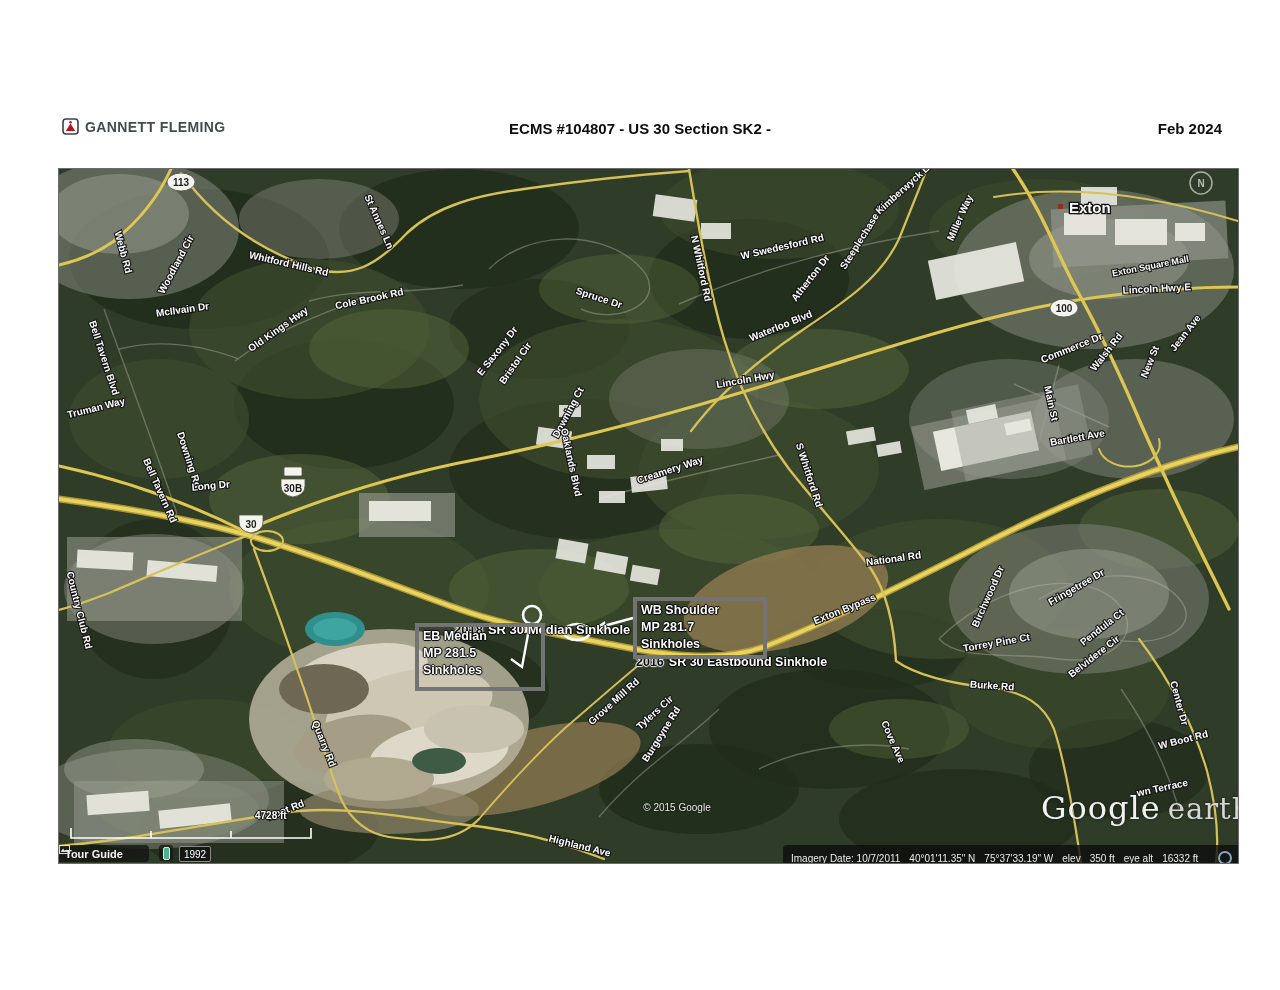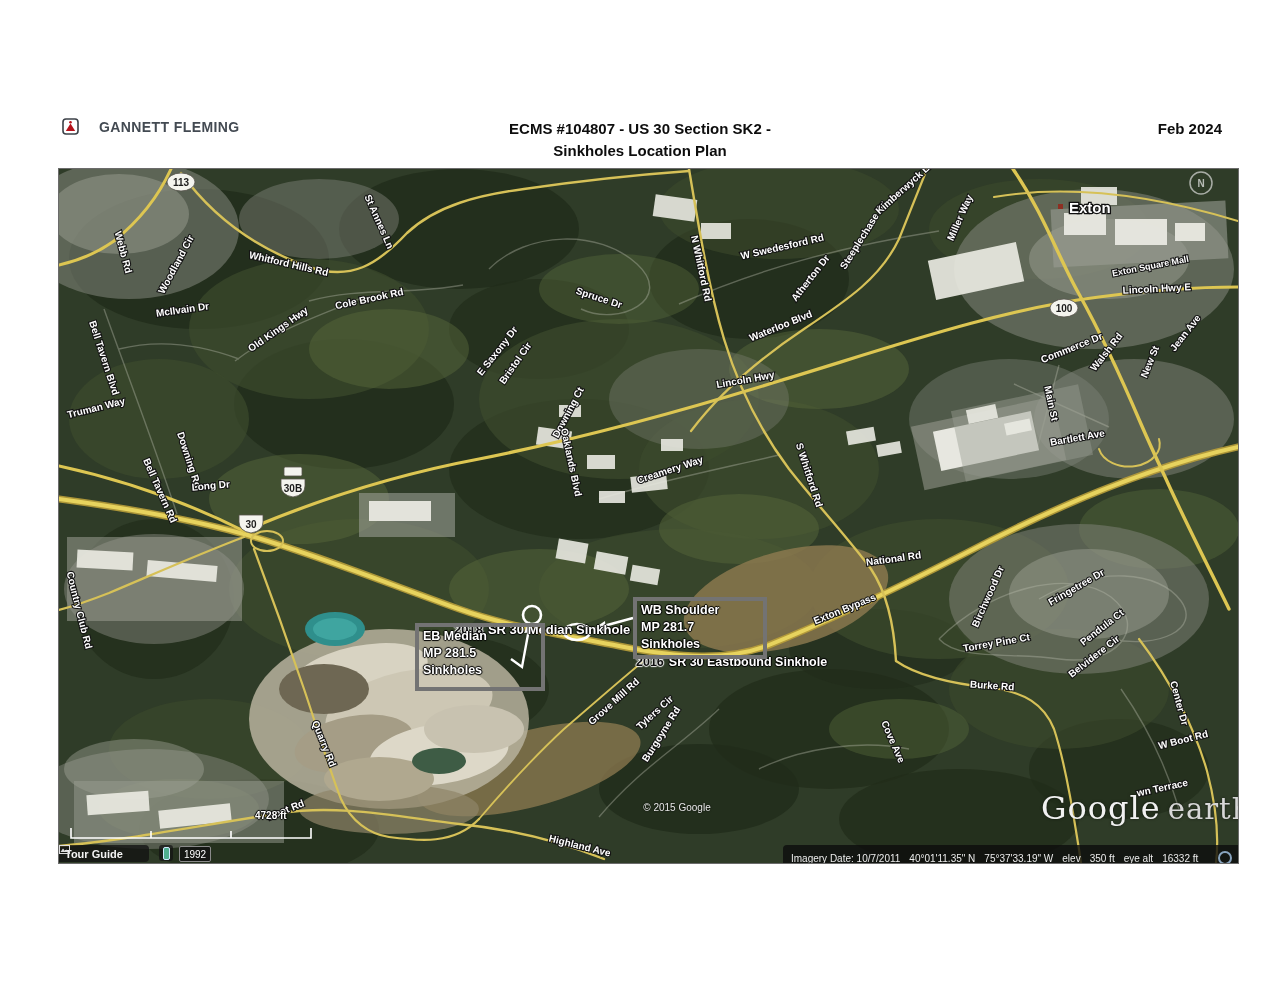--- a/index.html
+++ b/index.html
@@ -1,19 +1,19 @@
 <!DOCTYPE html>
 <html><head>
 <meta charset="utf-8">
 <style>
   html,body{margin:0;padding:0;background:#fff;}
   .page{position:relative;width:1280px;height:990px;background:#fff;overflow:hidden;
         font-family:"Liberation Sans",sans-serif;}
   
-  .hdr-logo{position:absolute;left:62px;top:118px;display:flex;align-items:center;gap:20px;}
+  .hdr-logo{position:absolute;left:62px;top:118px;display:flex;align-items:center;gap:6px;}
   .hdr-logo-text{font-size:14px;font-weight:700;color:#434a52;letter-spacing:.4px;}
   .hdr-title{position:absolute;left:340px;top:118px;width:600px;text-align:center;
              font-size:15px;font-weight:700;color:#0d0d0d;line-height:1.45;}
   .hdr-date{position:absolute;right:58px;top:120px;font-size:15px;font-weight:700;color:#0d0d0d;}
   
   .map{position:absolute;left:58px;top:168px;width:1179px;height:694px;overflow:hidden;
        background:#2f3c28;border:1px solid #6b6b6b;box-sizing:content-box;}
   .map svg{position:absolute;left:0;top:0;}
   .rl{fill:#fff;stroke:#141414;stroke-width:2.2px;paint-order:stroke;font-weight:700;
       font-family:"Liberation Sans",sans-serif;}
@@ -62,21 +62,20 @@
   <div class="hdr-logo">
     <svg width="17" height="17" viewBox="0 0 17 17">
       <rect x="1" y="1" width="15" height="15" rx="3" fill="none" stroke="#3c4148" stroke-width="1.6"></rect>
       <circle cx="8.5" cy="4.2" r="1.3" fill="#b5121b"></circle>
       <path d="M 8.5,5.6 L 3.8,13 L 13.2,13 Z" fill="#b5121b"></path>
     </svg>
     <span class="hdr-logo-text">GANNETT FLEMING</span>
   </div>
   <div class="hdr-title">
     <div>ECMS #104807 - US 30 Section SK2 -</div>
-    <div>Sinkholes Location Plan</div>
   </div>
   <div class="hdr-date">Feb 2024</div>
 
   <div class="map">
     <svg width="1179" height="694" viewBox="0 0 1179 694">
 
       <rect x="0" y="0" width="1179" height="694" fill="#2f3c28"></rect>
       <g>
         <ellipse cx="140" cy="90" rx="130" ry="70" fill="#212c1a" opacity=".8"></ellipse>
         <ellipse cx="400" cy="60" rx="120" ry="60" fill="#212c1a" opacity=".8"></ellipse>

